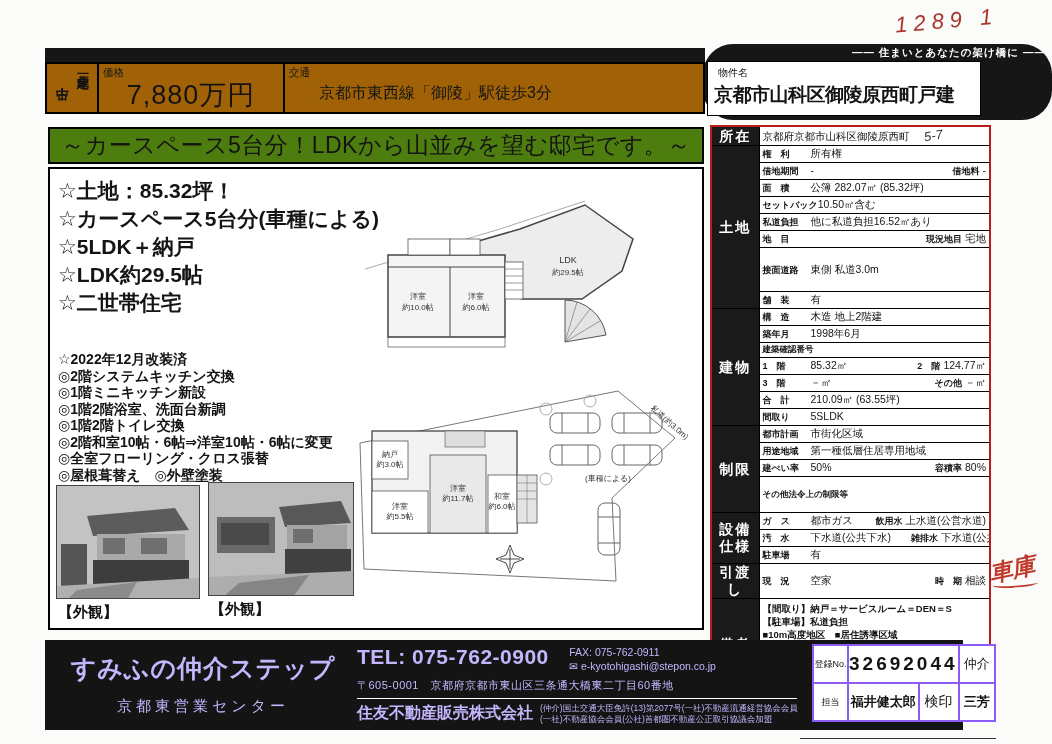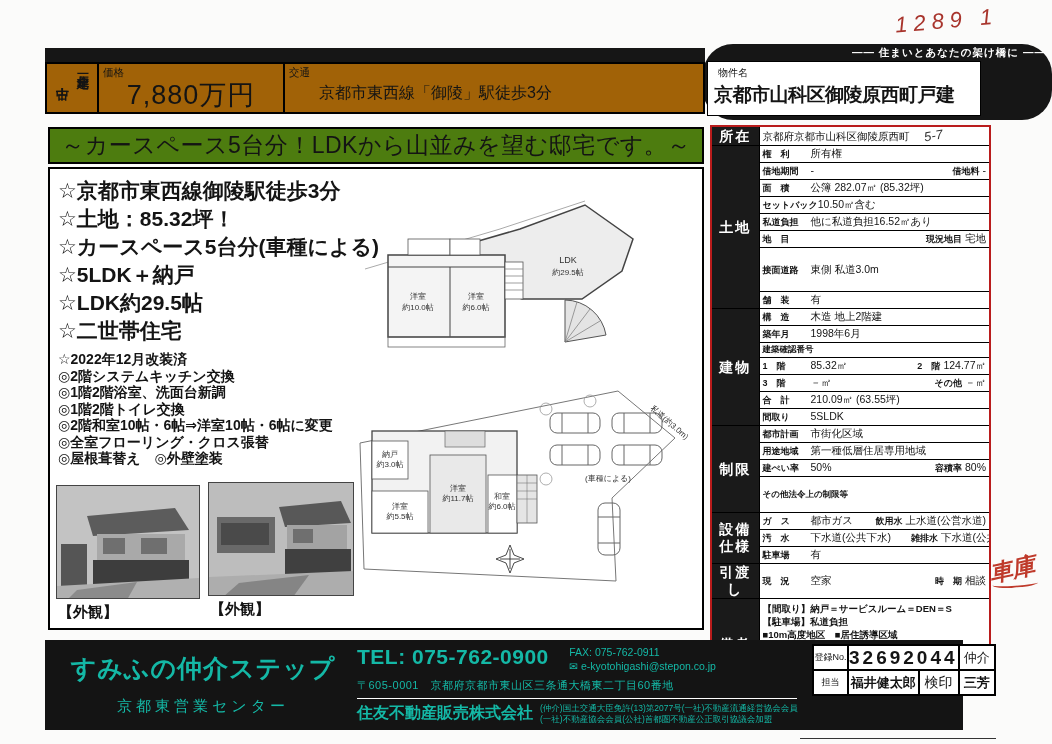--- a/index.html
+++ b/index.html
@@ -61,35 +61,35 @@
   .pair { white-space:nowrap; }
   .smallkey { font-size:8.5px; font-weight:bold; vertical-align:top; }
   tr.rh17{height:17px} tr.rh15{height:15px} tr.rh16{height:16px} tr.rh14{height:14px}
   tr.rh44{height:44px} tr.rh36{height:36px} tr.rh92{height:92px}
   td.vtop { vertical-align:top; }
   .hand57 { display:inline-block; font-style:italic; font-size:13px; margin-left:12px; transform:rotate(-9deg); color:#333; }
   .biko-line { font-size:9.5px; line-height:13px; font-weight:bold; }
   .hand-pencil { font-style:italic; color:#aaa; font-size:9px; transform:rotate(-10deg); display:inline-block; margin:6px 0 0 30px; }
 
   
-  .footer-black { position:absolute; left:45px; top:640px; width:918px; height:90px; background:#141414; color:#14b8a6; }
+  .footer-black { position:absolute; left:45px; top:640px; width:918px; height:90px; background:#141414; color:#c4b5fd; }
   .brand { position:absolute; left:8px; top:12px; width:300px; text-align:center; }
   .brand-main { font-size:25px; font-weight:bold; letter-spacing:1px; }
   .brand-sub { font-size:15px; margin-top:12px; letter-spacing:4px; }
   .contact { position:absolute; left:312px; top:5px; width:450px; }
   .tel { font-size:21px; font-weight:bold; display:inline-block; letter-spacing:0.5px; }
   .faxmail { display:inline-block; vertical-align:top; margin-left:16px; font-size:10.5px; line-height:14px; }
   .addr { font-size:11px; margin-top:5px; letter-spacing:0.5px; }
   .fline { border:none; border-top:1px solid #fff; margin-top:5px; width:440px; }
   .company-row { margin-top:4px; display:flex; align-items:center; }
   .company { font-size:16px; font-weight:bold; white-space:nowrap; }
   .lic { font-size:8.5px; line-height:10.5px; margin-left:7px; }
 
   table.regtable { position:absolute; left:812px; top:644px; width:184px; border-collapse:collapse; background:#fff; border:2px solid #000; }
-  table.regtable td { border:2px solid #000000; text-align:center; height:25px; }
+  table.regtable td { border:2px solid #8b5cf6; text-align:center; height:38px; }
   .reg-label { font-size:9px; width:40px; }
   .reg-value { font-size:19px; font-weight:bold; letter-spacing:3px; }
   .reg-type { font-size:13px; width:42px; }
   .staff-name { font-size:13px; font-weight:bold; width:60px; }
   .seal-label { font-size:14px; width:34px; }
   .seal-value { font-size:13px; font-weight:bold; }
   .underline-br { position:absolute; left:800px; top:738px; width:196px; border-top:1.5px solid #333; }
 </style>
 </head>
 <body>
@@ -120,30 +120,30 @@
 
   <div class="hbox access-box">
     <span class="boxlabel">交通</span>
     <div class="access-val">京都市東西線「御陵」駅徒歩3分</div>
   </div>
 
   <div class="catch-box">～カースペース5台分！LDKから山並みを望む邸宅です。～</div>
 
   <div class="main-box">
     <div class="bul-big">
-      <div>☆京都市東西線御陵駅徒歩3分</div>
       <div>☆土地：85.32坪！</div>
       <div>☆カースペース5台分(車種による)</div>
       <div>☆5LDK＋納戸</div>
       <div>☆LDK約29.5帖</div>
       <div>☆二世帯住宅</div>
     </div>
     <div class="bul-small">
       <div>☆2022年12月改装済</div>
       <div>◎2階システムキッチン交換</div>
+      <div>◎1階ミニキッチン新設</div>
       <div>◎1階2階浴室、洗面台新調</div>
       <div>◎1階2階トイレ交換</div>
       <div>◎2階和室10帖・6帖⇒洋室10帖・6帖に変更</div>
       <div>◎全室フローリング・クロス張替</div>
       <div>◎屋根葺替え　◎外壁塗装</div>
     </div>
 
     <svg class="plan-upper" width="350" height="195" viewBox="0 0 350 195">
       <polyline points="15,82 150,42 235,14" fill="none" stroke="#aaa" stroke-width="1"></polyline>
       <polygon points="125,55 170,42 235,18 283,52 272,84 232,112 172,112 125,95" fill="#ededed" stroke="#444" stroke-width="1.5"></polygon>

